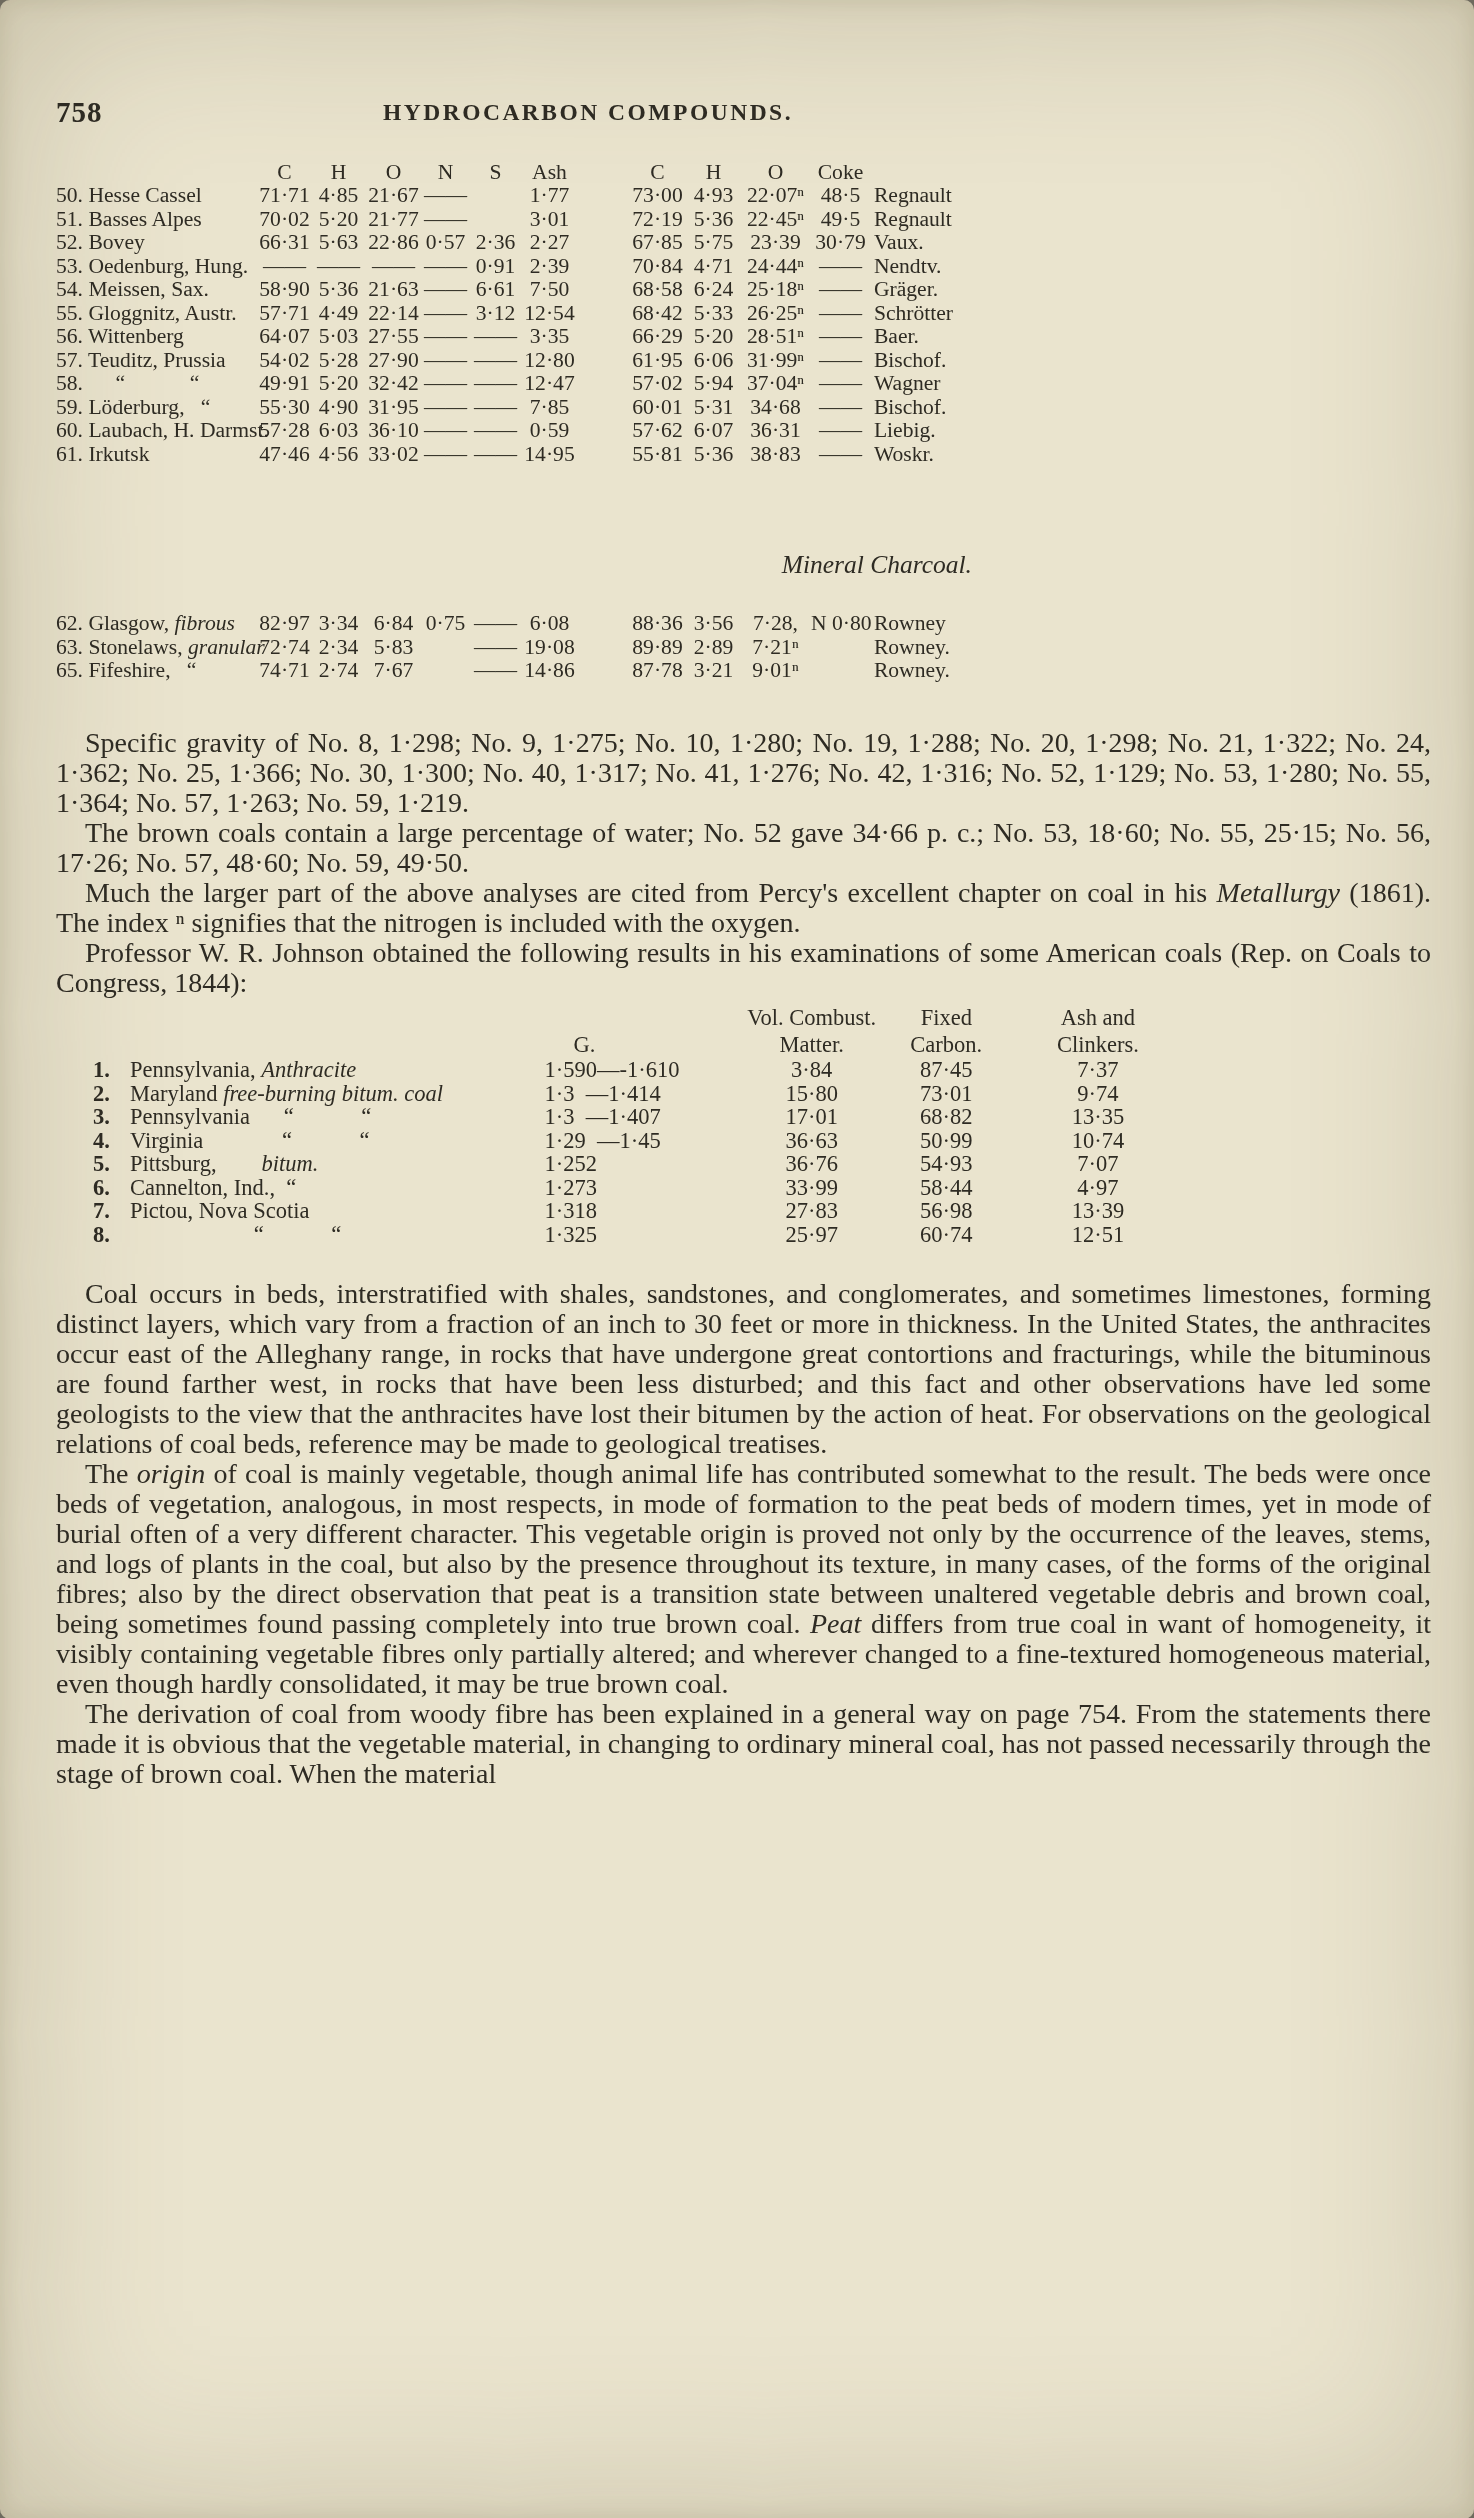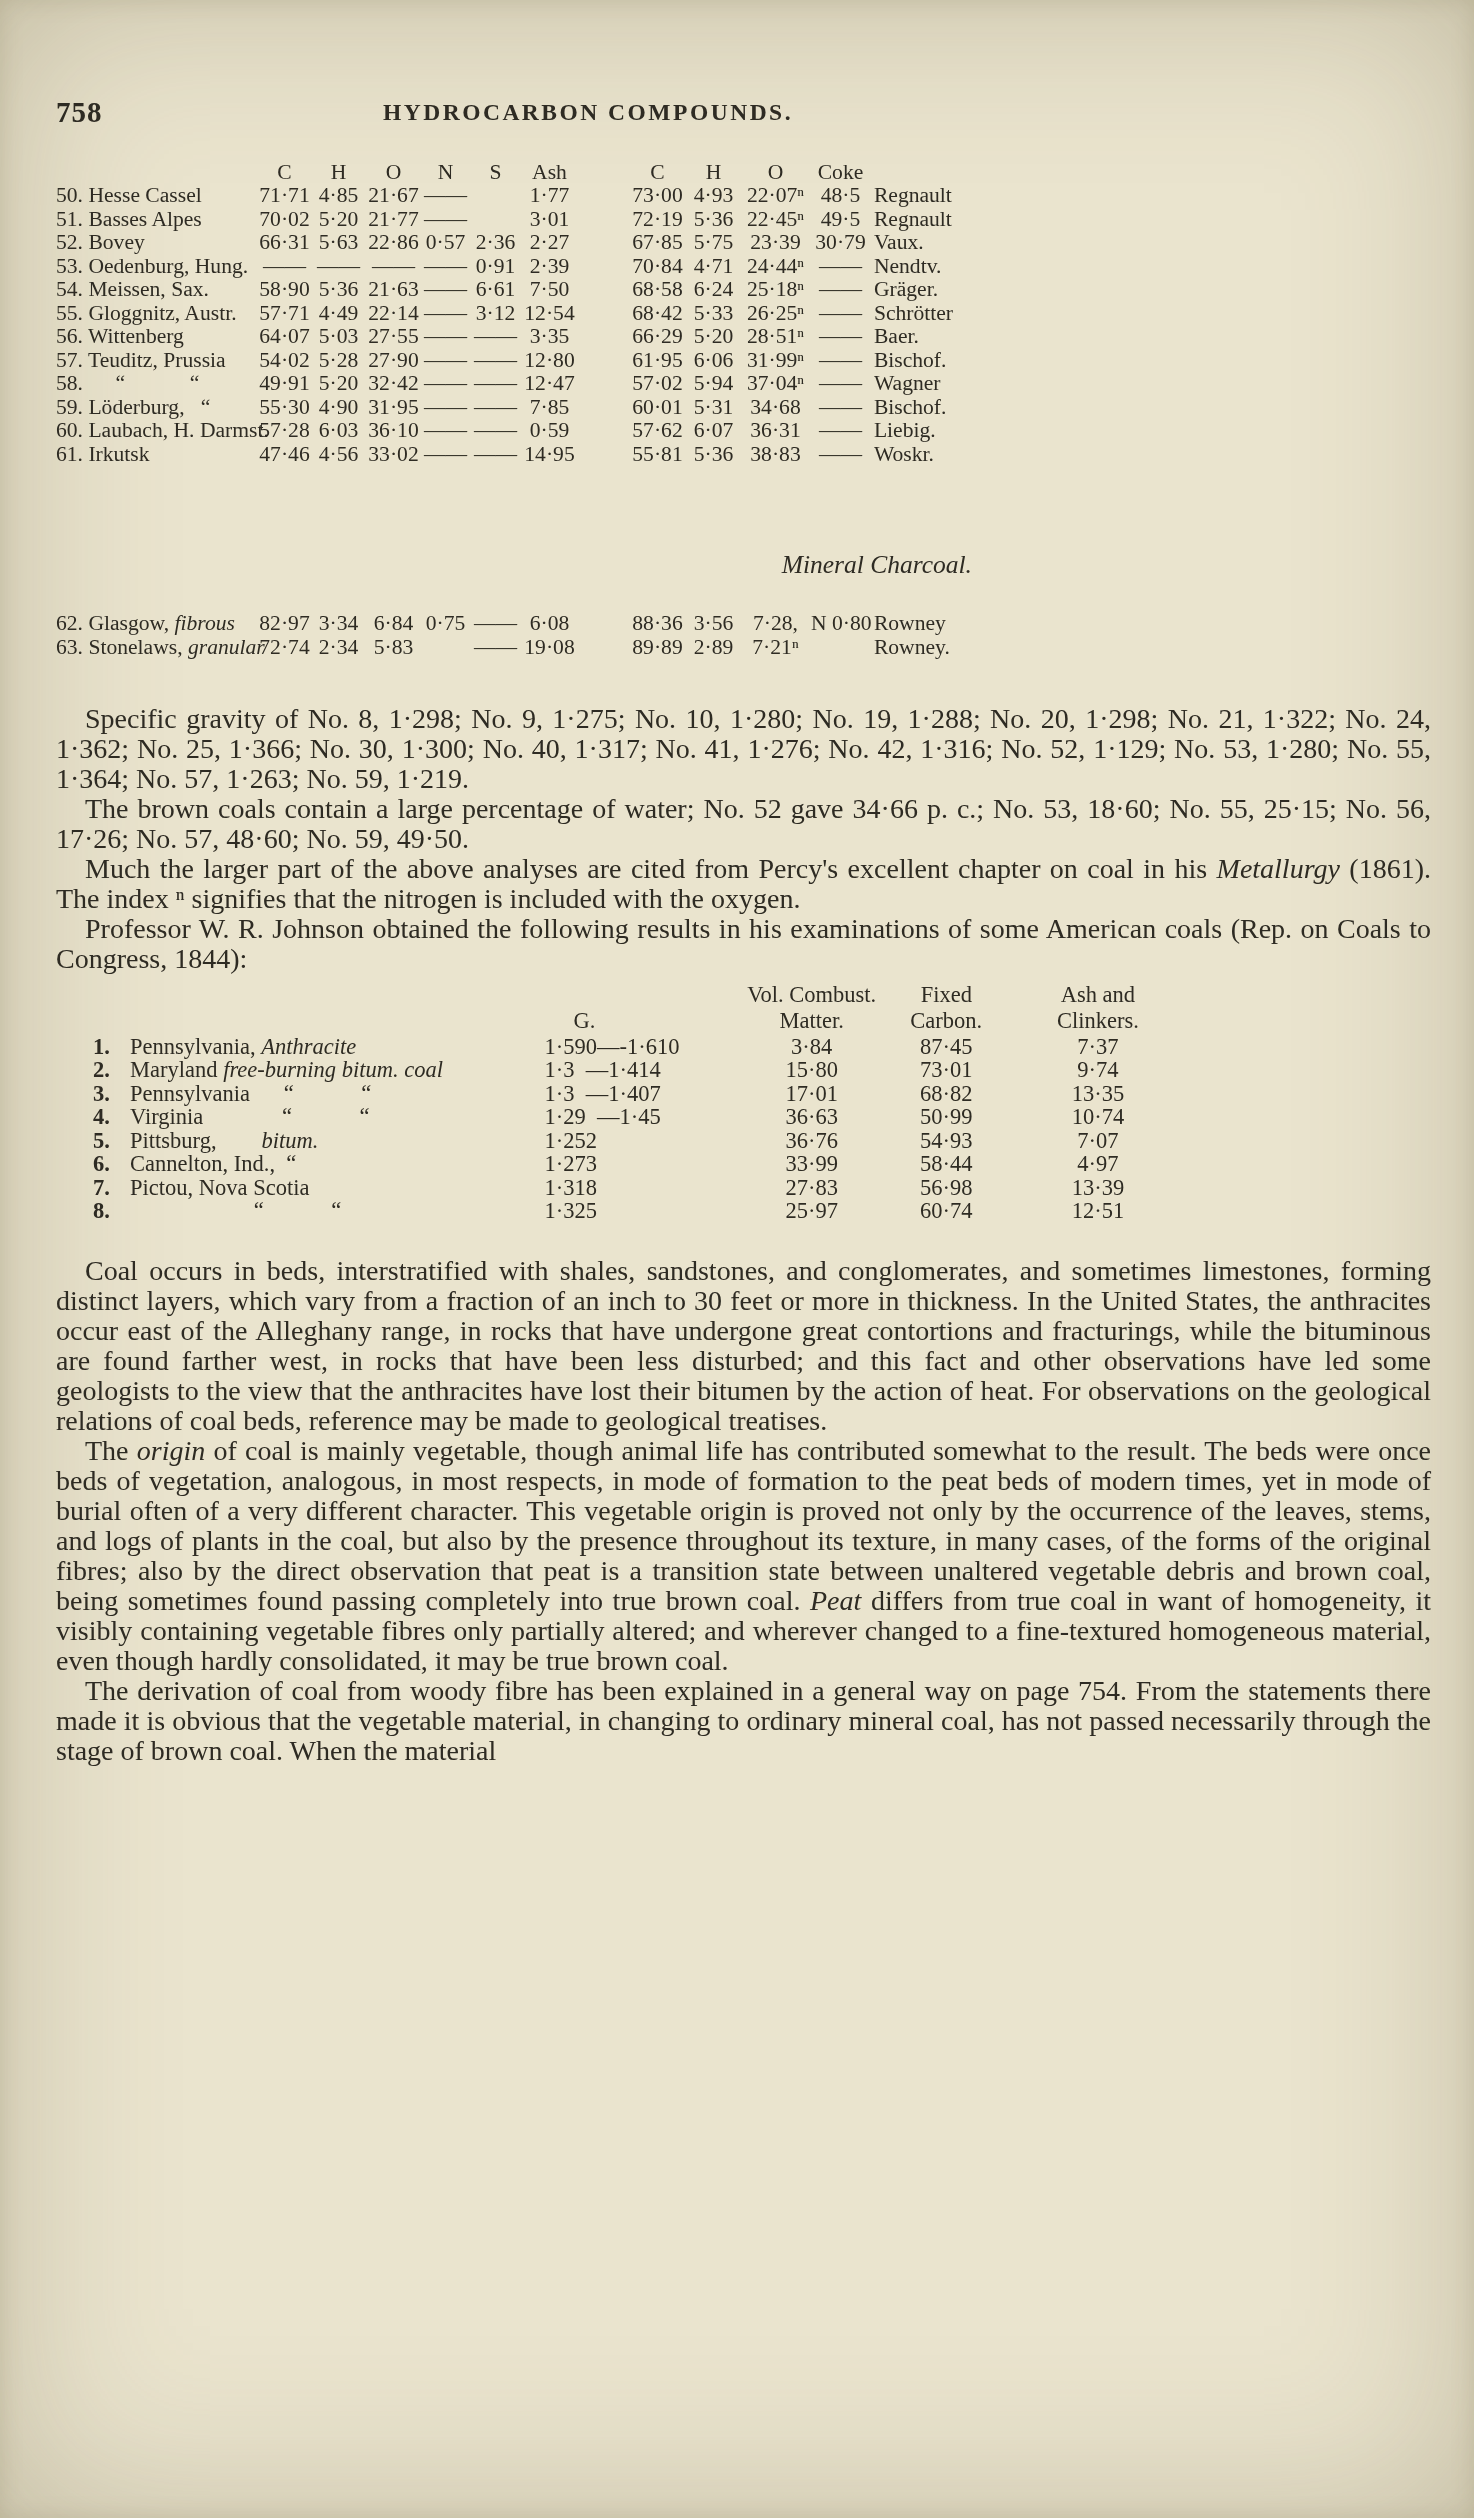--- a/index.html
+++ b/index.html
@@ -7,20 +7,21 @@
   .page {
     position: relative;
     width: 1474px;
     height: 2519px;
     margin: 0 auto;
     background: #eae4ce;
     box-shadow: inset 0 0 176px rgba(104,92,58,.30), inset 0 0 23.5px rgba(104,92,58,.18);
     font-family: "Liberation Serif", "DejaVu Serif", serif;
     color: #2e2b23;
     overflow: hidden;
+    border-radius: 10px;
   }
   .inner { position: absolute; left: 56px; top: 96px; width: 1375px; }
 
   .running-head { position: relative; height: 39px; }
   .page-num {
     position: absolute; left: 0; top: 0;
     font-size: 29px; font-weight: 700; letter-spacing: 1px;
   }
   .head-title {
     position: absolute; left: 0; top: 2.9px; width: 1064px;
@@ -331,20 +332,35 @@
             <td>72·74</td>
             <td>2·34</td>
             <td>5·83</td>
             <td></td>
             <td>——</td>
             <td>19·08</td>
             <td></td>
             <td>89·89</td>
             <td>2·89</td>
             <td>7·21ⁿ</td>
+            <td></td>
+            <td>Rowney.</td>
+          </tr>
+          <tr>
+            <td><span>65. Fifeshire,   “</span></td>
+            <td>74·71</td>
+            <td>2·74</td>
+            <td>7·67</td>
+            <td></td>
+            <td>——</td>
+            <td>14·86</td>
+            <td></td>
+            <td>87·78</td>
+            <td>3·21</td>
+            <td>9·01ⁿ</td>
             <td></td>
             <td>Rowney.</td>
           </tr>
         </tbody>
     </table>
 
     <div class="paras">
       <p class="para"><span>Specific gravity of No. 8, 1·298; No. 9, 1·275; No. 10, 1·280; No. 19, 1·288; No. 20, 1·298; No. 21, 1·322; No. 24, 1·362; No. 25, 1·366; No. 30, 1·300; No. 40, 1·317; No. 41, 1·276; No. 42, 1·316; No. 52, 1·129; No. 53, 1·280; No. 55, 1·364; No. 57, 1·263; No. 59, 1·219.</span></p>
       <p class="para"><span>The brown coals contain a large percentage of water; No. 52 gave 34·66 p. c.; No. 53, 18·60; No. 55, 25·15; No. 56, 17·26; No. 57, 48·60; No. 59, 49·50.</span></p>
       <p class="para"><span>Much the larger part of the above analyses are cited from Percy's excellent chapter on coal in his </span><em>Metallurgy</em><span> (1861). The index ⁿ signifies that the nitrogen is included with the oxygen.</span></p>

